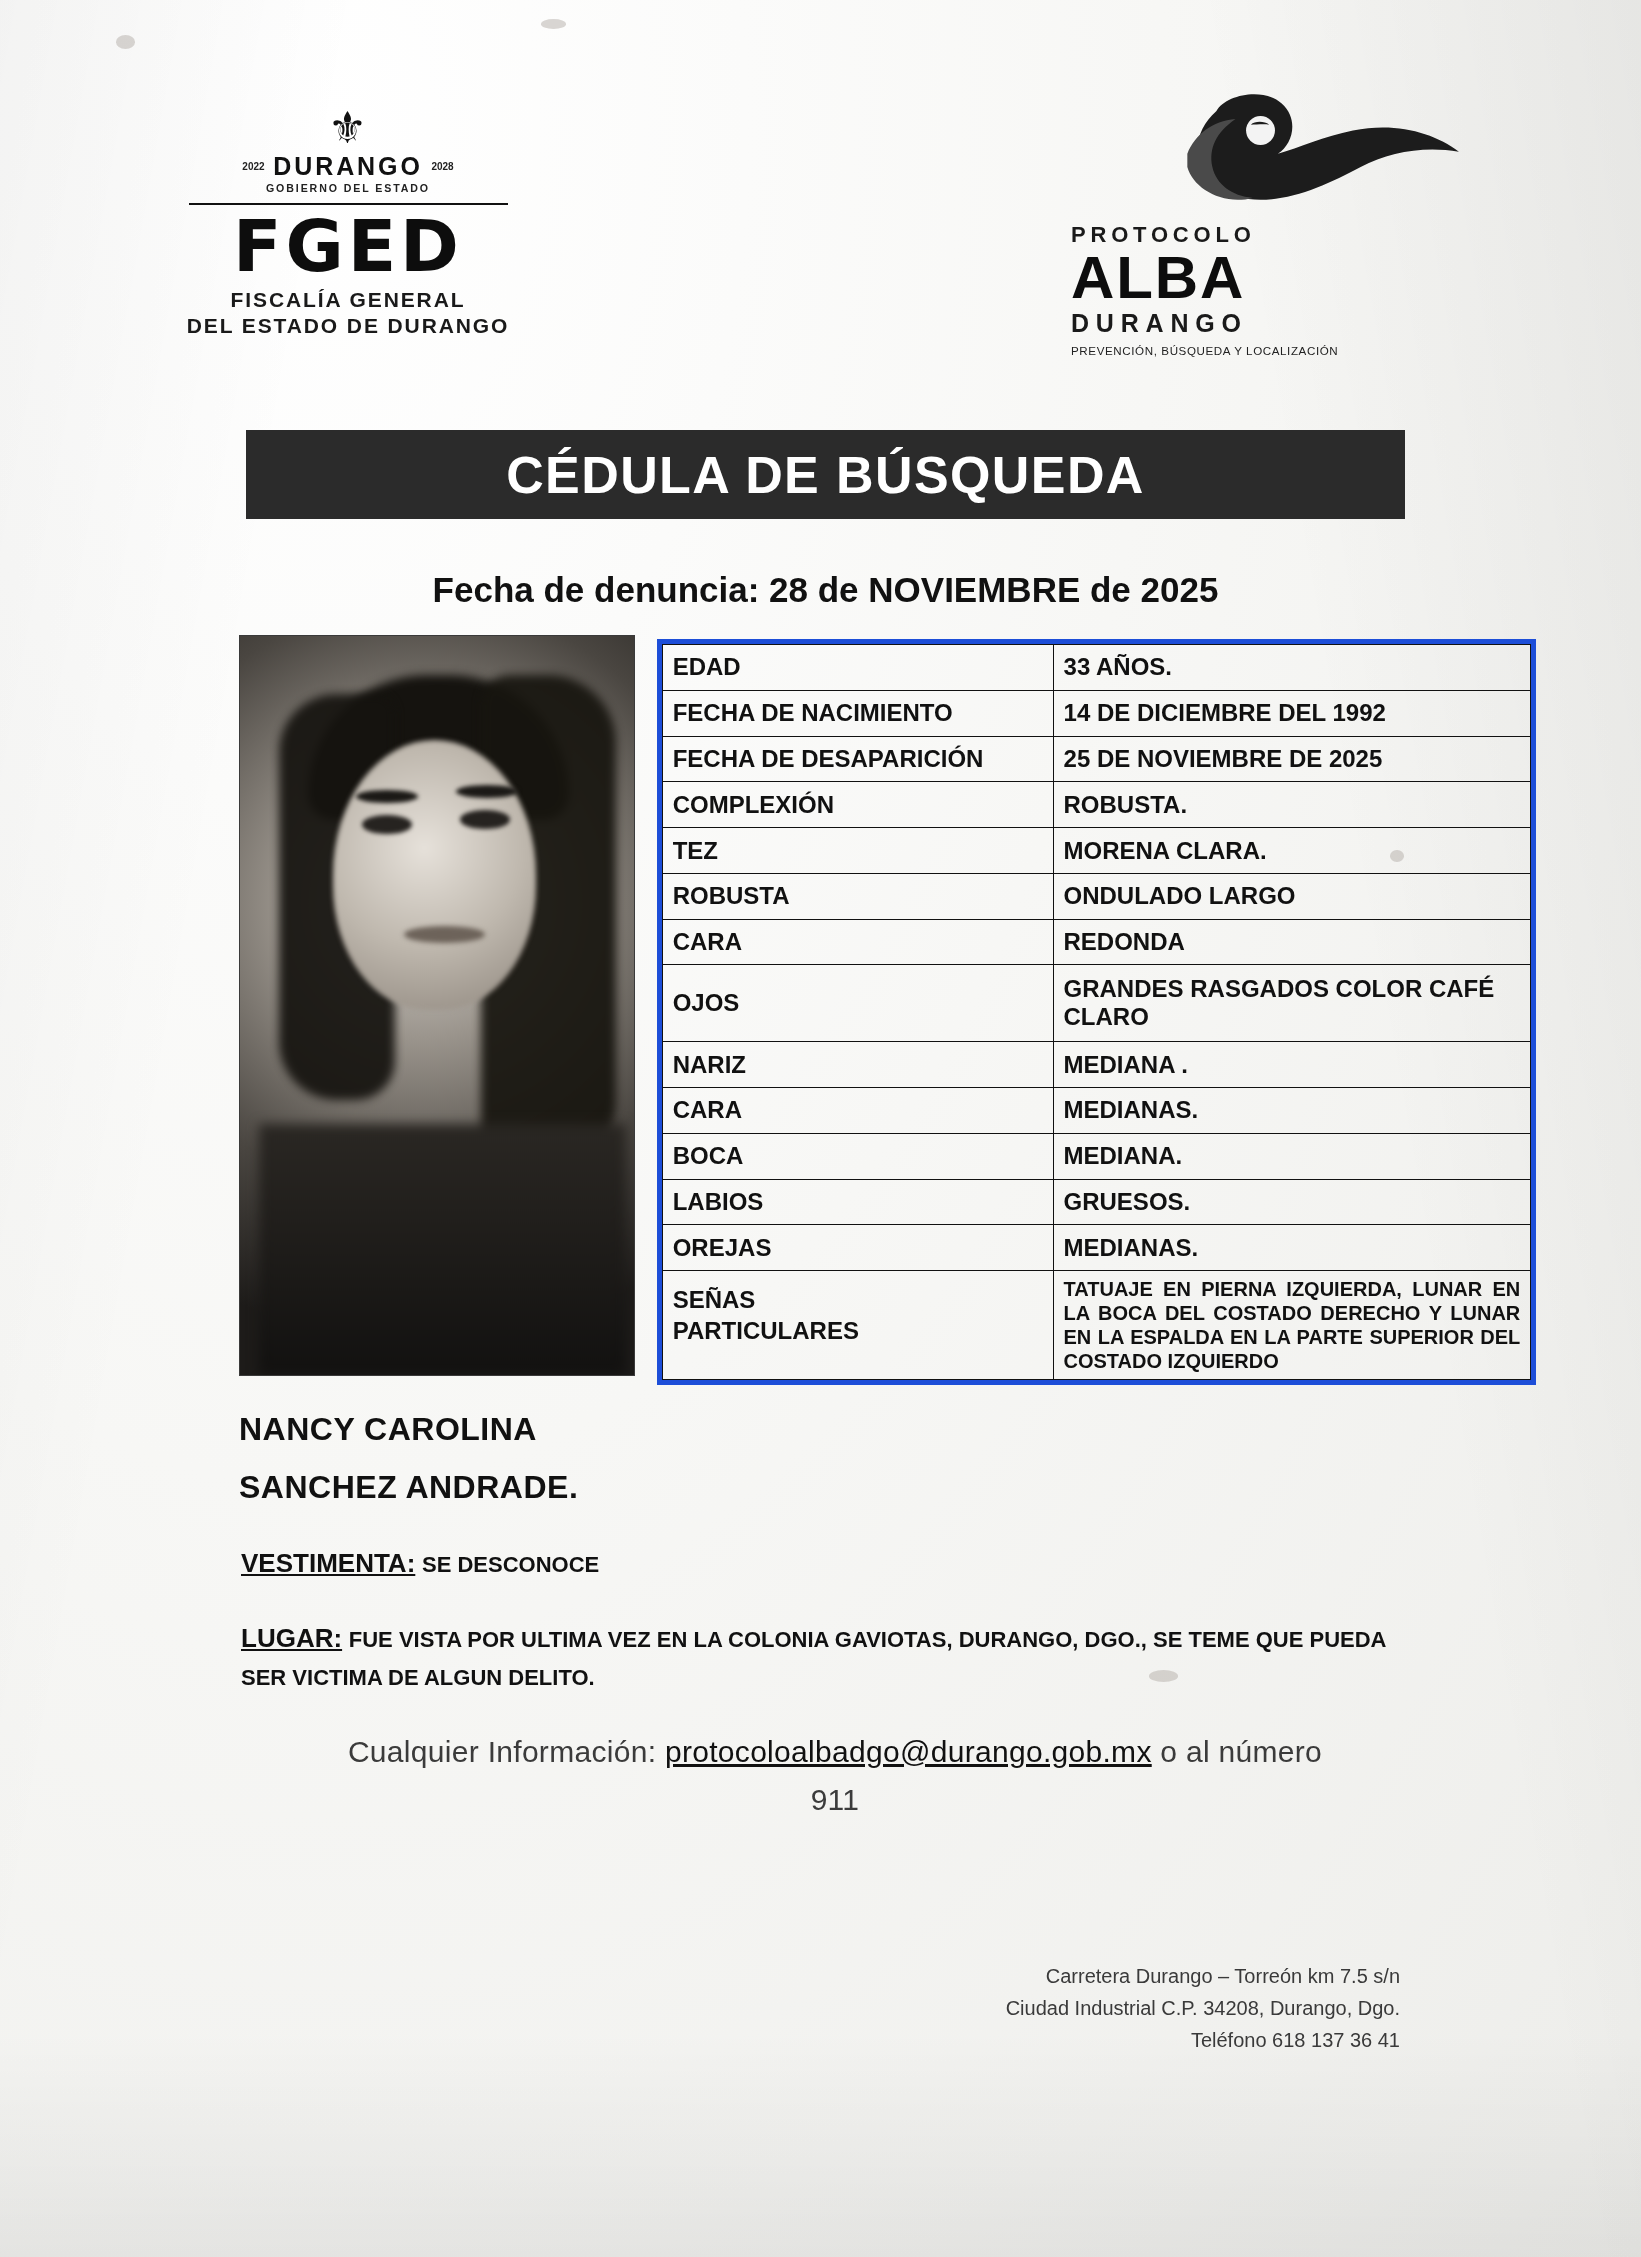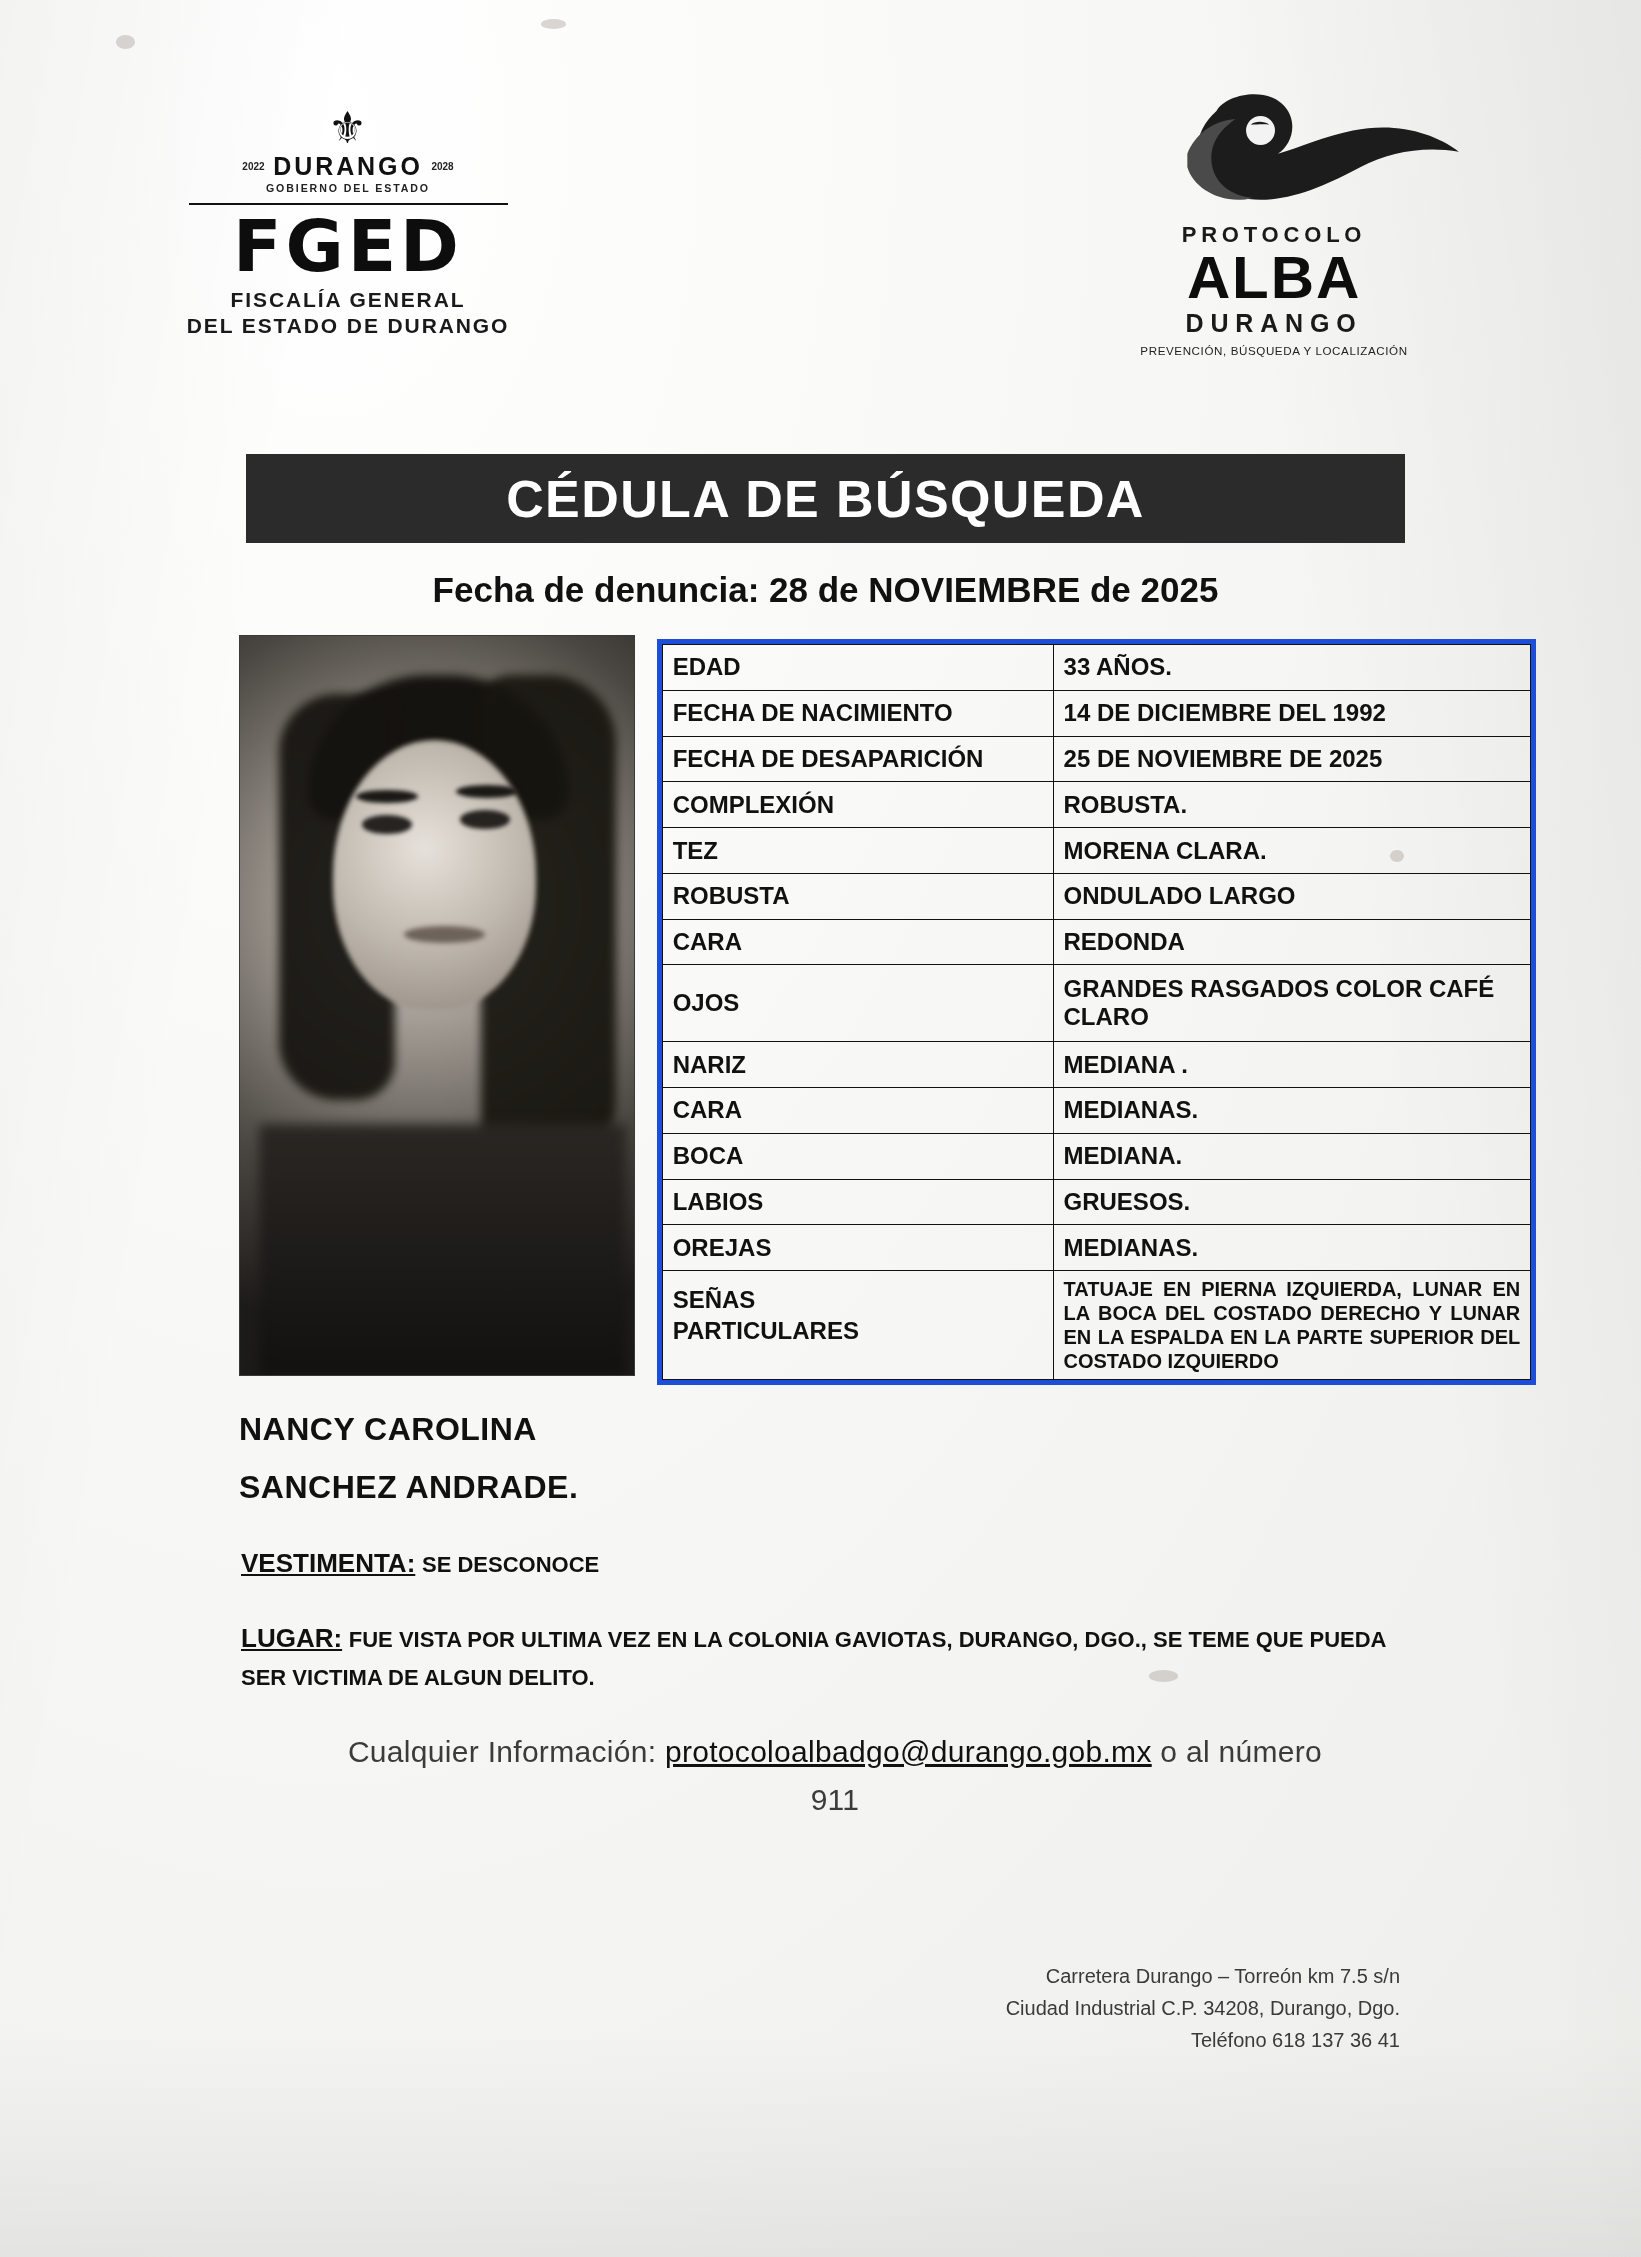--- a/index.html
+++ b/index.html
@@ -106,21 +106,21 @@
     font-weight: bold;
     color: #1a1a1a;
     margin-top: 1.9px;
   }
 
   .alba-block {
     position: absolute;
     right: 164px;
     top: 92px;
     width: 406px;
-    text-align: center;
+    text-align: left;
   }
   .alba-art {
     height: 130px;
     position: relative;
   }
   .alba-l1 {
     font-size: 22px;
     letter-spacing: 4.8px;
     color: #1a1a1a;
     font-weight: 600;
@@ -143,21 +143,21 @@
     font-size: 11.6px;
     letter-spacing: 0.6px;
     color: #222;
     margin-top: 5.8px;
   }
 
   
   .title-bar {
     position: absolute;
     left: 246px;
-    top: 454px;
+    top: 430px;
     width: 1159px;
     height: 89px;
     background: #2b2b2b;
     display: flex;
     align-items: center;
     justify-content: center;
   }
   .title-bar span {
     color: #ffffff;
     font-size: 52px;

